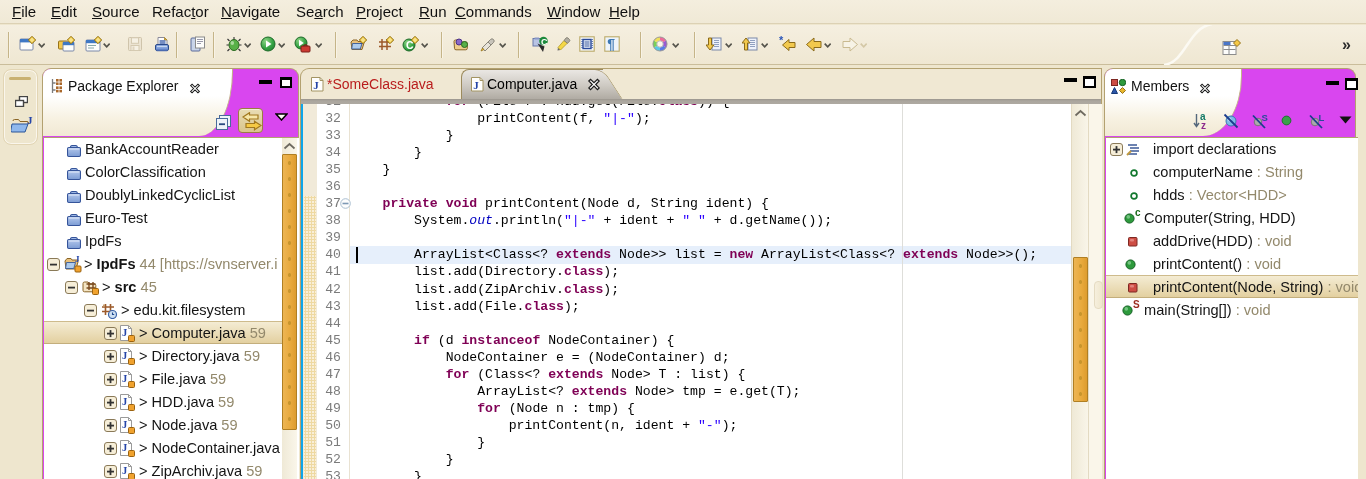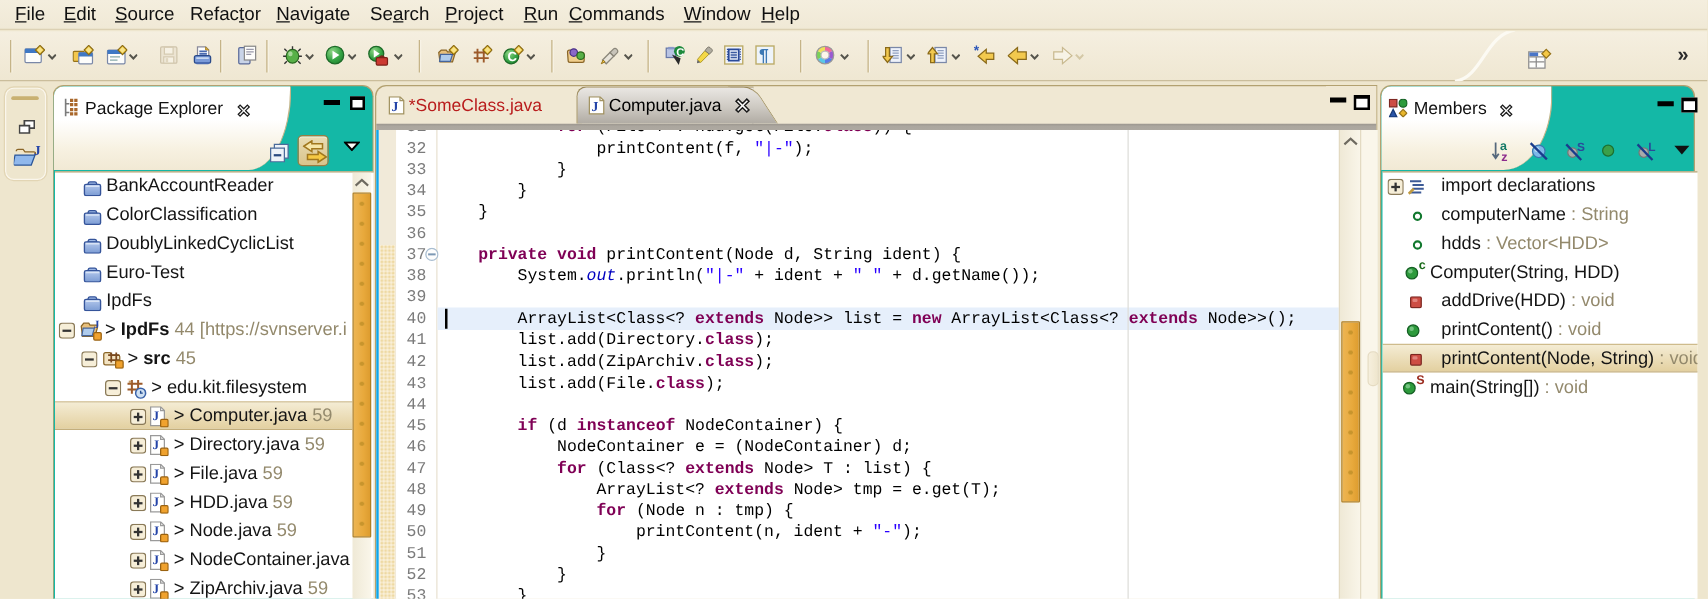--- a/index.html
+++ b/index.html
@@ -16,21 +16,21 @@
 
 
 #toolbar { position:absolute; left:0; top:25px; width:1366px; height:40px;
   background:linear-gradient(#f5efe0,#efe7d2); border-bottom:1px solid #cabd9b; }
 .tsep { position:absolute; top:7px; width:1px; height:26px; background:#c5b488; box-shadow:1px 0 0 #f8f3e6; }
 .ticon { position:absolute; top:11px; width:17px; height:17px; }
 .tdrop { position:absolute; top:18px; width:7px; height:5px; }
 .chev { position:absolute; left:1342px; top:11px; font-size:16px; font-weight:bold; color:#2b2b2b;}
 
 
-.panel { position:absolute; background:#14b8a6; border:1px solid #b3a170; border-bottom:none; border-radius:9px 9px 0 0; }
+.panel { position:absolute; background:#d946ef; border:1px solid #b3a170; border-bottom:none; border-radius:9px 9px 0 0; }
 .vtab { position:absolute; left:0; top:0; height:100%; background:linear-gradient(#ffffff 40%,#f7f1e1 75%,#f1e9d4);
   border-right:1px solid #c3b488; border-radius:8px 0 0 0; }
 .vtab-label { position:absolute; font-size:14px; color:#111; white-space:nowrap; }
 .viewbar { position:absolute; }
 .content { position:absolute; background:#fff; overflow:hidden; }
 
 
 .trow { position:absolute; height:23px; font-size:14.6px; color:#141414; white-space:nowrap;padding-left:12px; }
 .trow .gry { color:#93896c; }
 .trow b { font-weight:bold; }

